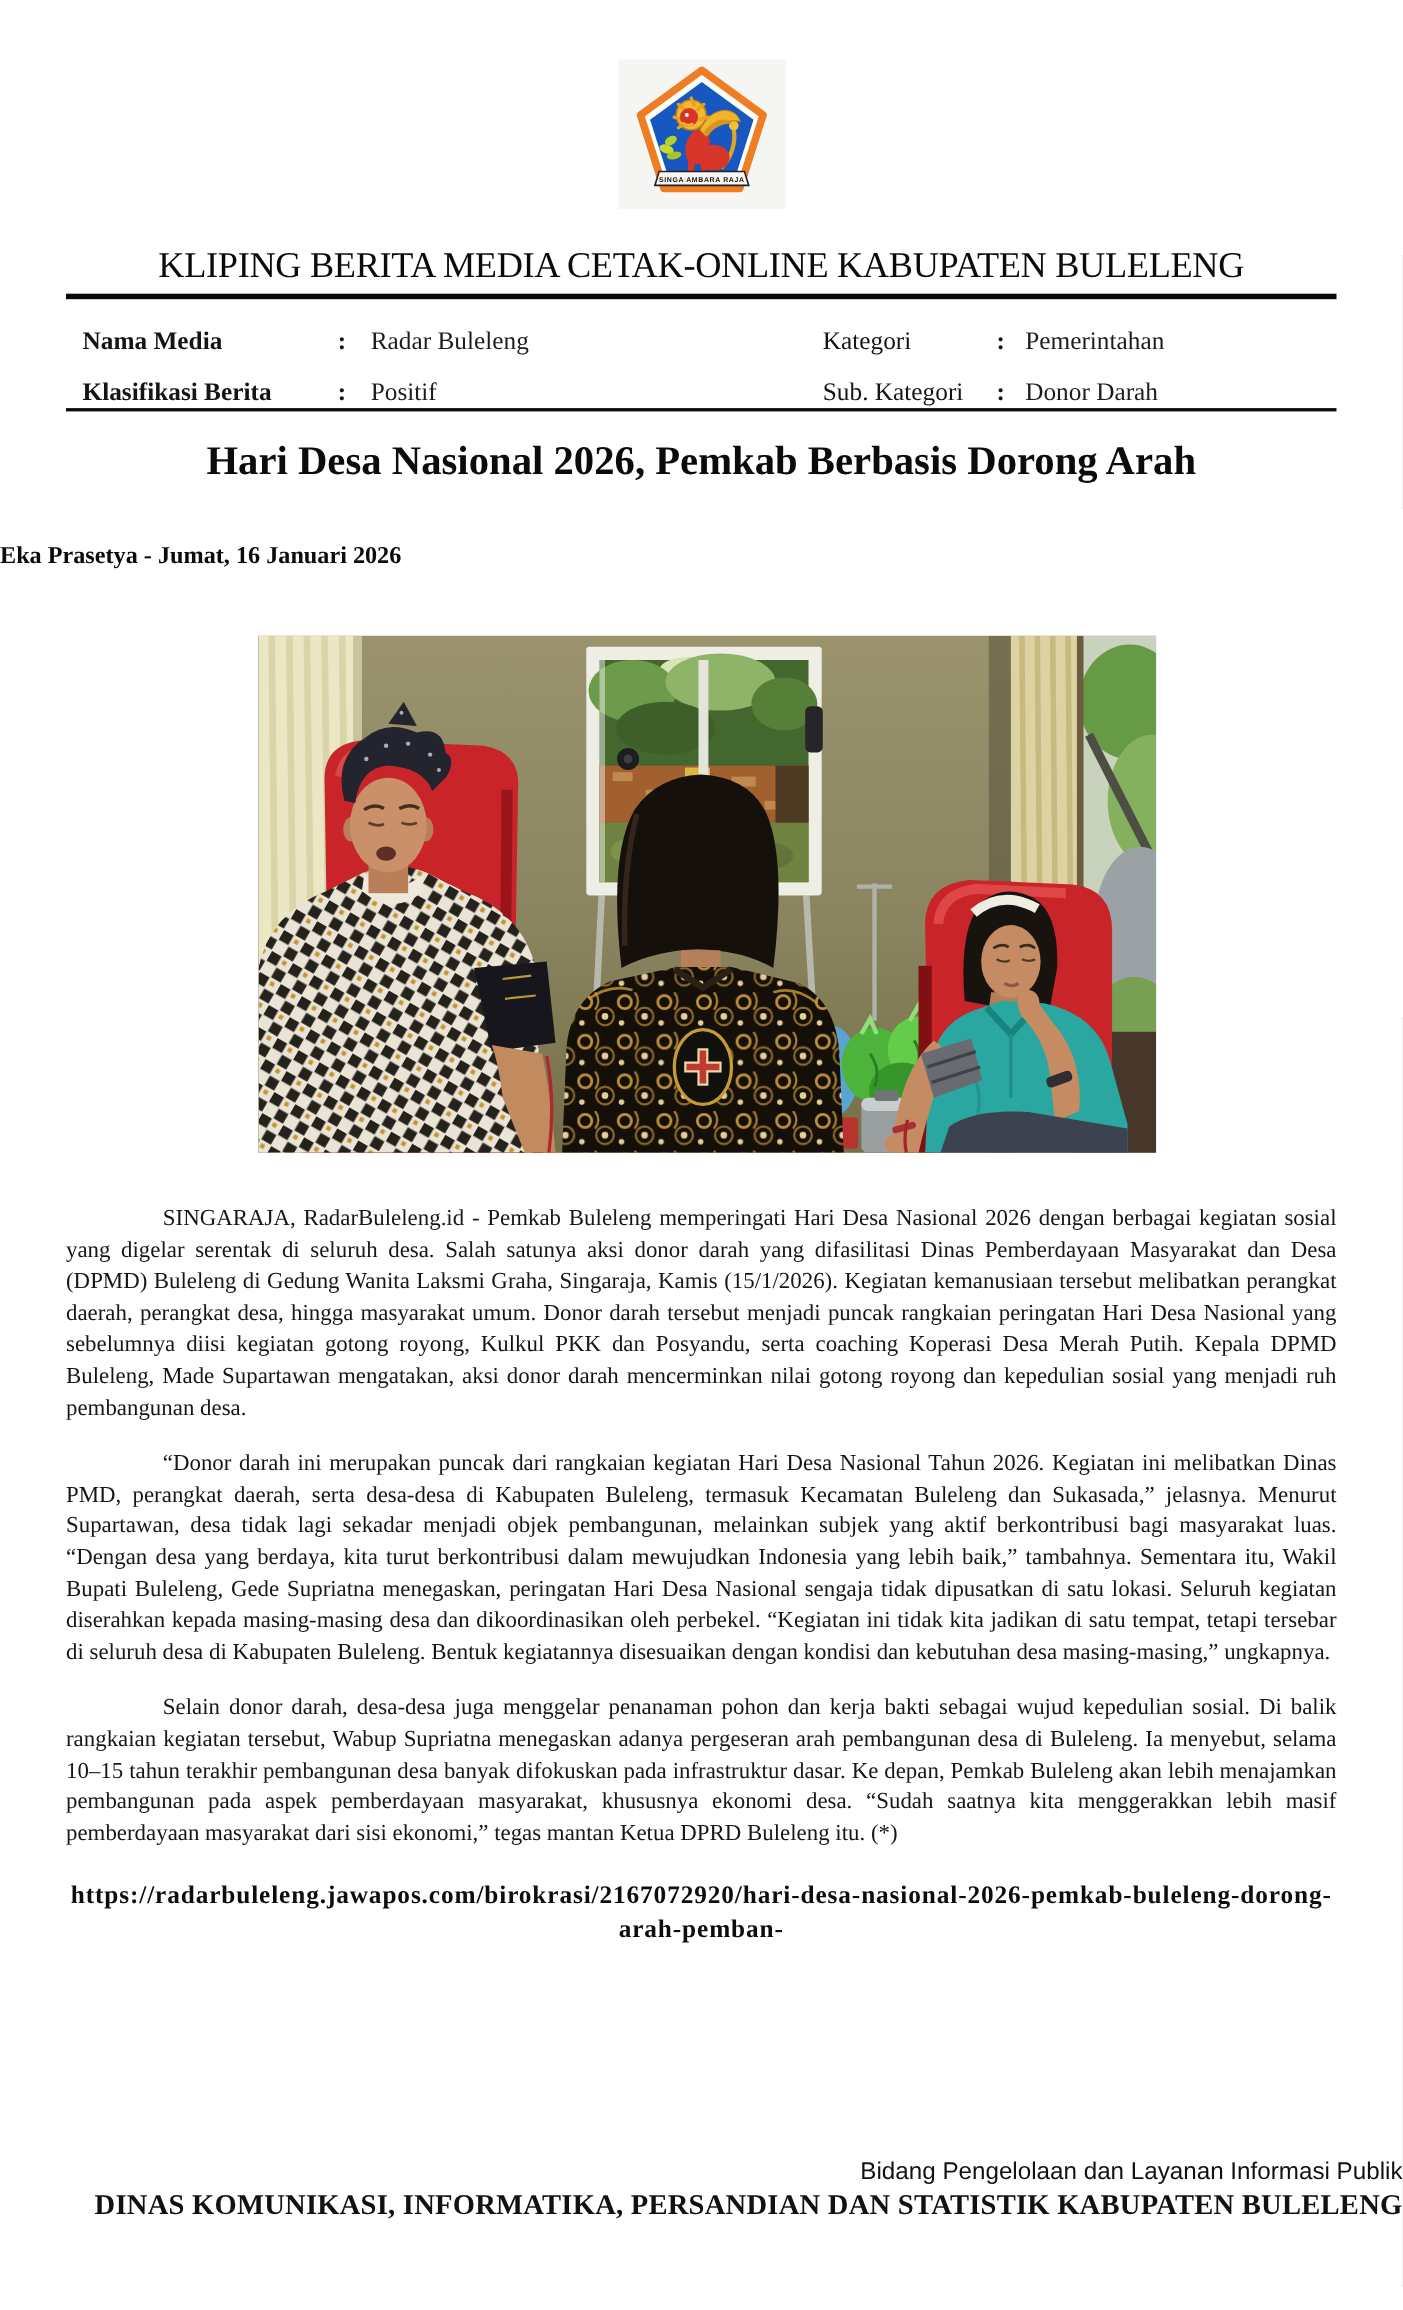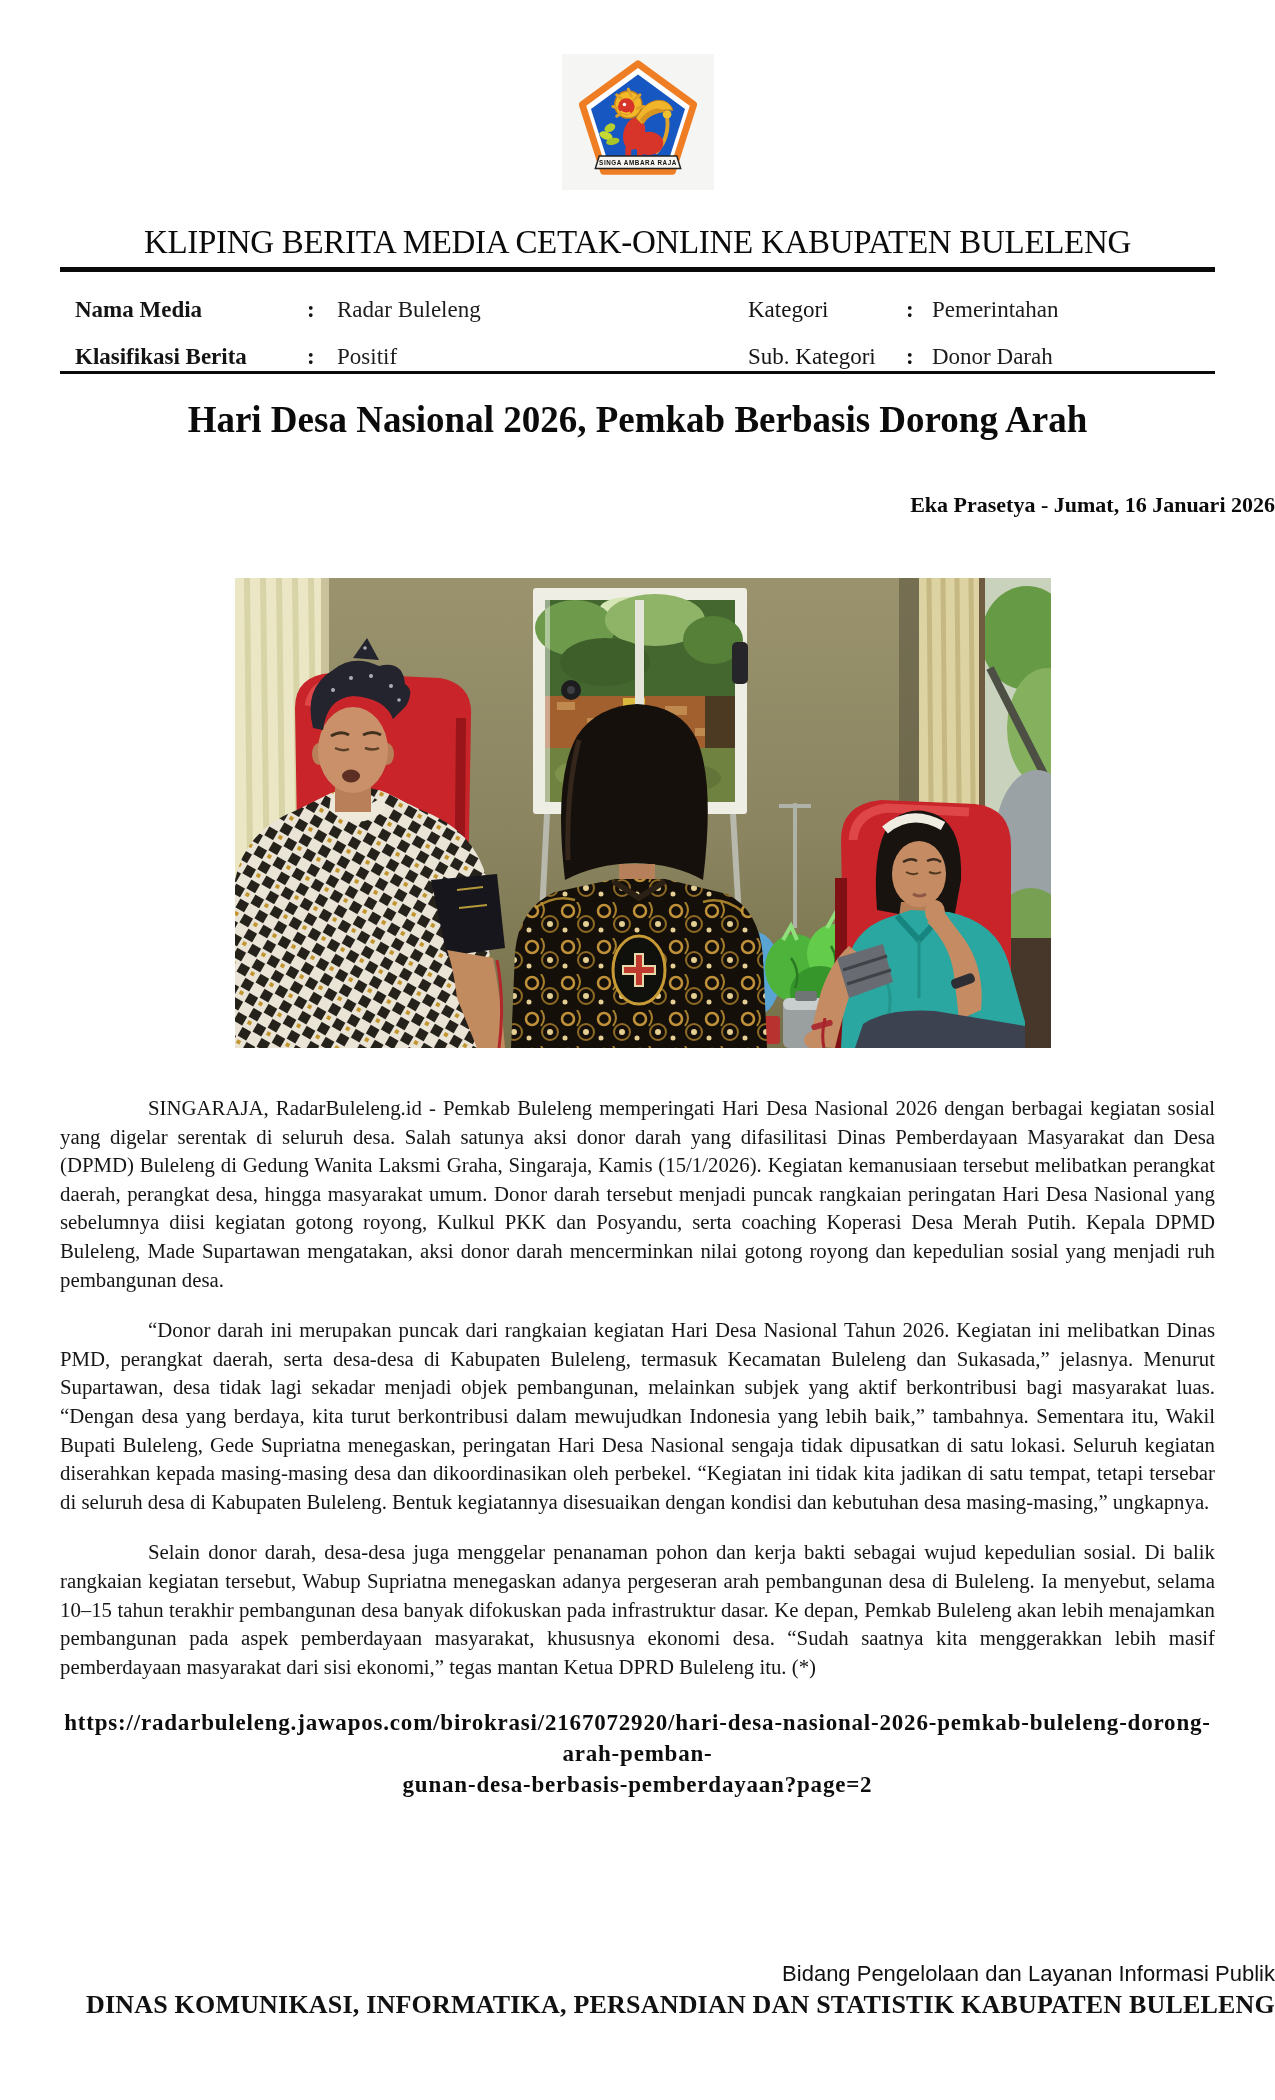--- a/index.html
+++ b/index.html
@@ -35,21 +35,21 @@
   .m-value{width:411px;color:#1c1c1c;}
   .m-label2{width:158px;font-weight:normal;}
   .m-colon2{width:26px;font-weight:bold;}
   .m-value2{flex:1;color:#1c1c1c;}
   
   .article-title{
     position:absolute;top:397px;left:0;right:0;text-align:center;
     font-weight:bold;font-size:37px;line-height:46px;color:#0b0b0b;
   }
   .byline{
-    position:absolute;top:492px;left:0;right:0;text-align:right;
+    position:absolute;top:492px;left:0;right:0;text-align:left;
     font-weight:bold;font-size:22px;color:#0b0b0b;
   }
   
   .photo{
     position:absolute;top:578px;left:235px;width:816px;height:470px;
     overflow:hidden;background:#8a8460;
   }
   .photo svg{display:block;width:816px;height:470px;}
   
   .content{
@@ -316,21 +316,20 @@
       </g>
     </svg>
   </div>
 
   <div class="content">
     <p>SINGARAJA, RadarBuleleng.id - Pemkab Buleleng memperingati Hari Desa Nasional 2026 dengan berbagai kegiatan sosial yang digelar serentak di seluruh desa.  Salah satunya aksi donor darah yang difasilitasi Dinas Pemberdayaan Masyarakat dan Desa (DPMD) Buleleng di Gedung Wanita Laksmi Graha, Singaraja, Kamis (15/1/2026). Kegiatan kemanusiaan tersebut melibatkan perangkat daerah, perangkat desa, hingga masyarakat umum.  Donor darah tersebut menjadi puncak rangkaian peringatan Hari Desa Nasional yang sebelumnya diisi kegiatan gotong royong, Kulkul PKK dan Posyandu, serta coaching Koperasi Desa Merah Putih. Kepala DPMD Buleleng, Made Supartawan mengatakan, aksi donor darah mencerminkan nilai gotong royong dan kepedulian sosial yang menjadi ruh pembangunan desa.</p>
     <p>“Donor darah ini merupakan puncak dari rangkaian kegiatan Hari Desa Nasional Tahun 2026. Kegiatan ini melibatkan Dinas PMD, perangkat daerah, serta desa-desa di Kabupaten Buleleng, termasuk Kecamatan Buleleng dan Sukasada,” jelasnya. Menurut Supartawan, desa tidak lagi sekadar menjadi objek pembangunan, melainkan subjek yang aktif berkontribusi bagi masyarakat luas. “Dengan desa yang berdaya, kita turut berkontribusi dalam mewujudkan Indonesia yang lebih baik,” tambahnya. Sementara itu, Wakil Bupati Buleleng, Gede Supriatna menegaskan, peringatan Hari Desa Nasional sengaja tidak dipusatkan di satu lokasi. Seluruh kegiatan diserahkan kepada masing-masing desa dan dikoordinasikan oleh perbekel. “Kegiatan ini tidak kita jadikan di satu tempat, tetapi tersebar di seluruh desa di Kabupaten Buleleng. Bentuk kegiatannya disesuaikan dengan kondisi dan kebutuhan desa masing-masing,” ungkapnya.</p>
     <p>Selain donor darah, desa-desa juga menggelar penanaman pohon dan kerja bakti sebagai wujud kepedulian sosial.  Di balik rangkaian kegiatan tersebut, Wabup Supriatna menegaskan adanya pergeseran arah pembangunan desa di Buleleng. Ia menyebut, selama 10–15 tahun terakhir pembangunan desa banyak difokuskan pada infrastruktur dasar. Ke depan, Pemkab Buleleng akan lebih menajamkan pembangunan pada aspek pemberdayaan masyarakat, khususnya ekonomi desa. “Sudah saatnya kita menggerakkan lebih masif pemberdayaan masyarakat dari sisi ekonomi,” tegas mantan Ketua DPRD Buleleng itu. (*)</p>
     <div class="article-url">
       <div>https://radarbuleleng.jawapos.com/birokrasi/2167072920/hari-desa-nasional-2026-pemkab-buleleng-dorong-arah-pemban-</div>
-      <div>gunan-desa-berbasis-pemberdayaan?page=2</div>
     </div>
   </div>
 
   <div class="footer">
     <div class="footer-line1">Bidang Pengelolaan dan Layanan Informasi Publik</div>
     <div class="footer-line2">DINAS KOMUNIKASI, INFORMATIKA, PERSANDIAN DAN STATISTIK KABUPATEN BULELENG</div>
   </div>
 
 </div>
 

